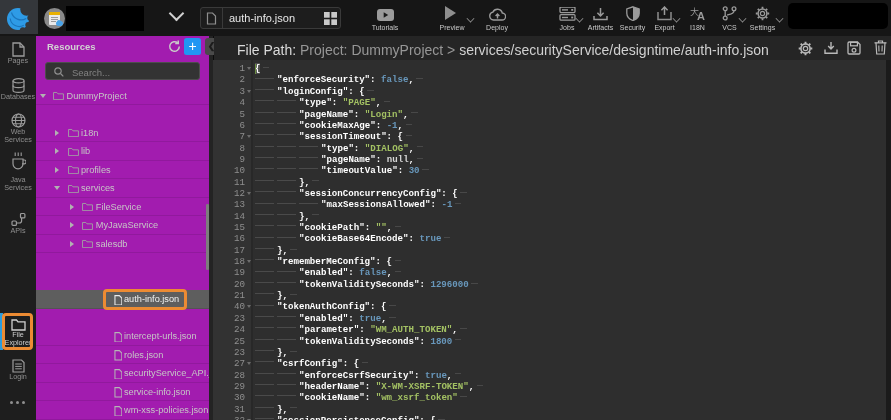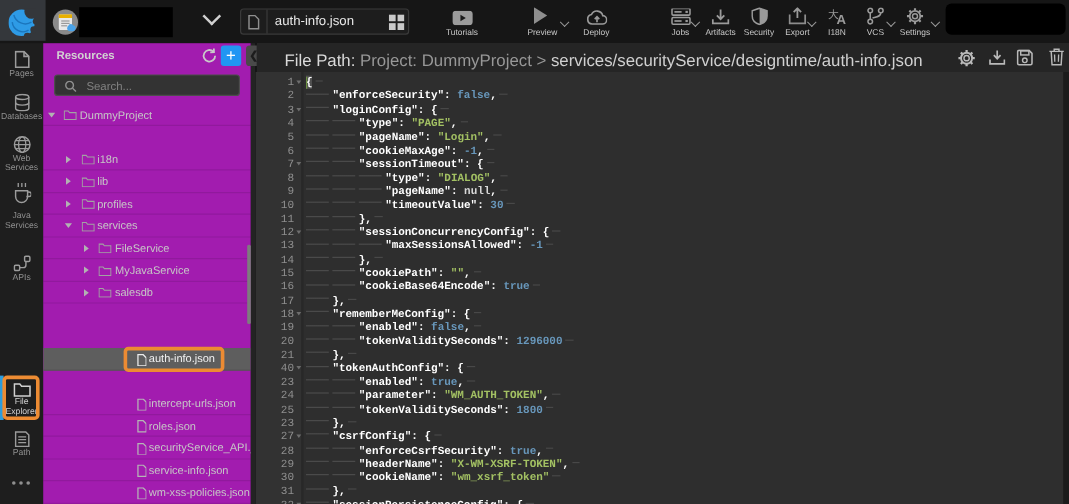--- a/index.html
+++ b/index.html
@@ -228,21 +228,21 @@
 <svg width="15" height="13" viewBox="0 0 15 13" style="margin:0 auto">
 <path d="M1 2 h4.5 l1.5 1.8 h7 V12 h-13 z" fill="none" stroke="#d0d0d0" stroke-width="1.3"></path>
 </svg>
 <div>File<br>Explorer</div>
 </div>
 <div class="sbitem" style="top:323px">
 <svg width="13" height="14" viewBox="0 0 13 14" style="margin:0 auto">
 <path d="M1 1 h8.5 l2.5 2.5 V13 h-11 z" fill="none" stroke="#9c9c9c" stroke-width="1.2"></path>
 <path d="M3.2 5 h6.6 M3.2 7.4 h6.6 M3.2 9.8 h6.6" stroke="#9c9c9c" stroke-width="1"></path>
 </svg>
-<div>Path</div>
+<div>Login</div>
 </div>
 <div style="position:absolute;left:10px;top:365px;width:16px;height:4px">
         <i style="position:absolute;left:0;top:0;width:3px;height:3px;border-radius:50%;background:#8f8f8f"></i>
         <i style="position:absolute;left:6px;top:0;width:3px;height:3px;border-radius:50%;background:#8f8f8f"></i>
         <i style="position:absolute;left:12px;top:0;width:3px;height:3px;border-radius:50%;background:#8f8f8f"></i>
       </div>
 <div class="obox" style="left:2px;top:277px;width:31px;height:37px"></div>
 </div>
 <div id="panel">
 <div id="rtitle">Resources</div>

